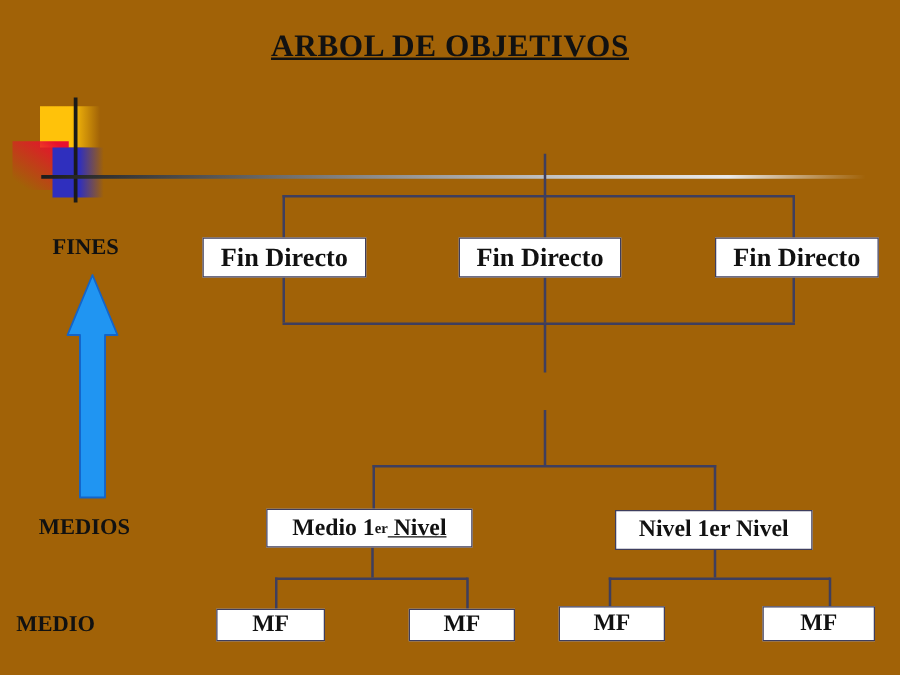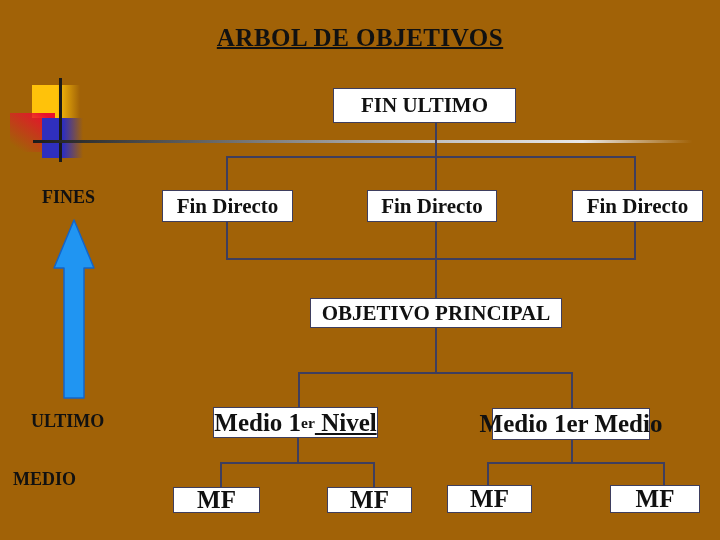--- a/index.html
+++ b/index.html
@@ -35,21 +35,21 @@
     border: 1.5px solid var(--line, #3e3e5e);
     background: #ffffff;
     display: flex;
     align-items: center;
     justify-content: center;
     font-weight: bold;
     white-space: nowrap;
   }
   .node.thin { border-width: 1px; }
   .fz21 { font-size: 21px; }
-  .fz19 { font-size: 25px; }
+  .fz19 { font-size: 19px; }
   sup { font-size: 0.62em; line-height: 0; }
 
   
   .seg { position: absolute; background: var(--line, #3e3e5e); }
 
   
   .side-label {
     font-weight: bold;
     font-size: 18px;
     line-height: 22px;
@@ -109,43 +109,41 @@
       <div class="seg" style="left: 297px; top: 438px; width: 1.5px; height: 24px;"></div>
       <div class="seg" style="left: 220px; top: 462px; width: 154px; height: 1.5px;"></div>
       <div class="seg" style="left: 220px; top: 462px; width: 1.5px; height: 25px;"></div>
       <div class="seg" style="left: 373px; top: 462px; width: 1.5px; height: 25px;"></div>
       <div class="seg" style="left: 571px; top: 440px; width: 1.5px; height: 22px;"></div>
       <div class="seg" style="left: 487px; top: 462px; width: 177px; height: 1.5px;"></div>
       <div class="seg" style="left: 487px; top: 462px; width: 1.5px; height: 23px;"></div>
       <div class="seg" style="left: 663px; top: 462px; width: 1.5px; height: 23px;"></div>
     </div>
 
-  <div class="abs node thin fz21" style="left:333px; top:88px; width:183px; height:35px;">FIN ULTIMO</div>
 
   <div class="abs node fz21" style="left:162px; top:190px; width:131px; height:32px;">Fin Directo</div>
   <div class="abs node fz21" style="left:367px; top:190px; width:130px; height:32px;">Fin Directo</div>
   <div class="abs node fz21" style="left:572px; top:190px; width:131px; height:32px;">Fin Directo</div>
 
-  <div class="abs node fz21" style="left:310px; top:298px; width:252px; height:30px;">OBJETIVO PRINCIPAL</div>
 
   <div class="abs node fz19" style="left:213px; top:407px; width:165px; height:31px;">
     <span>Medio 1</span>
       <sup>er</sup>
       <span style="white-space:pre;text-decoration:underline;"> Nivel</span>
   </div>
-  <div class="abs node fz19" style="left:492px; top:408px; width:158px; height:32px;">Medio 1er Medio</div>
+  <div class="abs node fz19" style="left:492px; top:408px; width:158px; height:32px;">Nivel 1er Nivel</div>
 
   <div class="abs node fz19" style="left:173px; top:487px; width:87px; height:26px;">MF</div>
   <div class="abs node fz19" style="left:327px; top:487px; width:85px; height:26px;">MF</div>
   <div class="abs node fz19" style="left:447px; top:485px; width:85px; height:28px;">MF</div>
   <div class="abs node fz19" style="left:610px; top:485px; width:90px; height:28px;">MF</div>
 
   <div class="abs side-label" style="left:42px; top:186px;">FINES</div>
-  <div class="abs side-label" style="left:31px; top:410px;">ULTIMO</div>
-  <div class="abs side-label" style="left:13px; top:468px;">
+  <div class="abs side-label" style="left:31px; top:410px;">MEDIOS</div>
+  <div class="abs side-label" style="left:13px; top:488px;">
     <div>MEDIO</div>
   </div>
 
   <svg class="abs" style="left:50px; top:216px;" width="48" height="186" viewBox="0 0 48 186">
     <polygon id="arrow-poly" points="24,4 44,52 34,52 34,182 14,182 14,52 4,52" fill="#2095f2" stroke="#1464c8" stroke-width="1.5" stroke-linejoin="round"></polygon>
   </svg>
 
 </div>
 
 </body></html>

